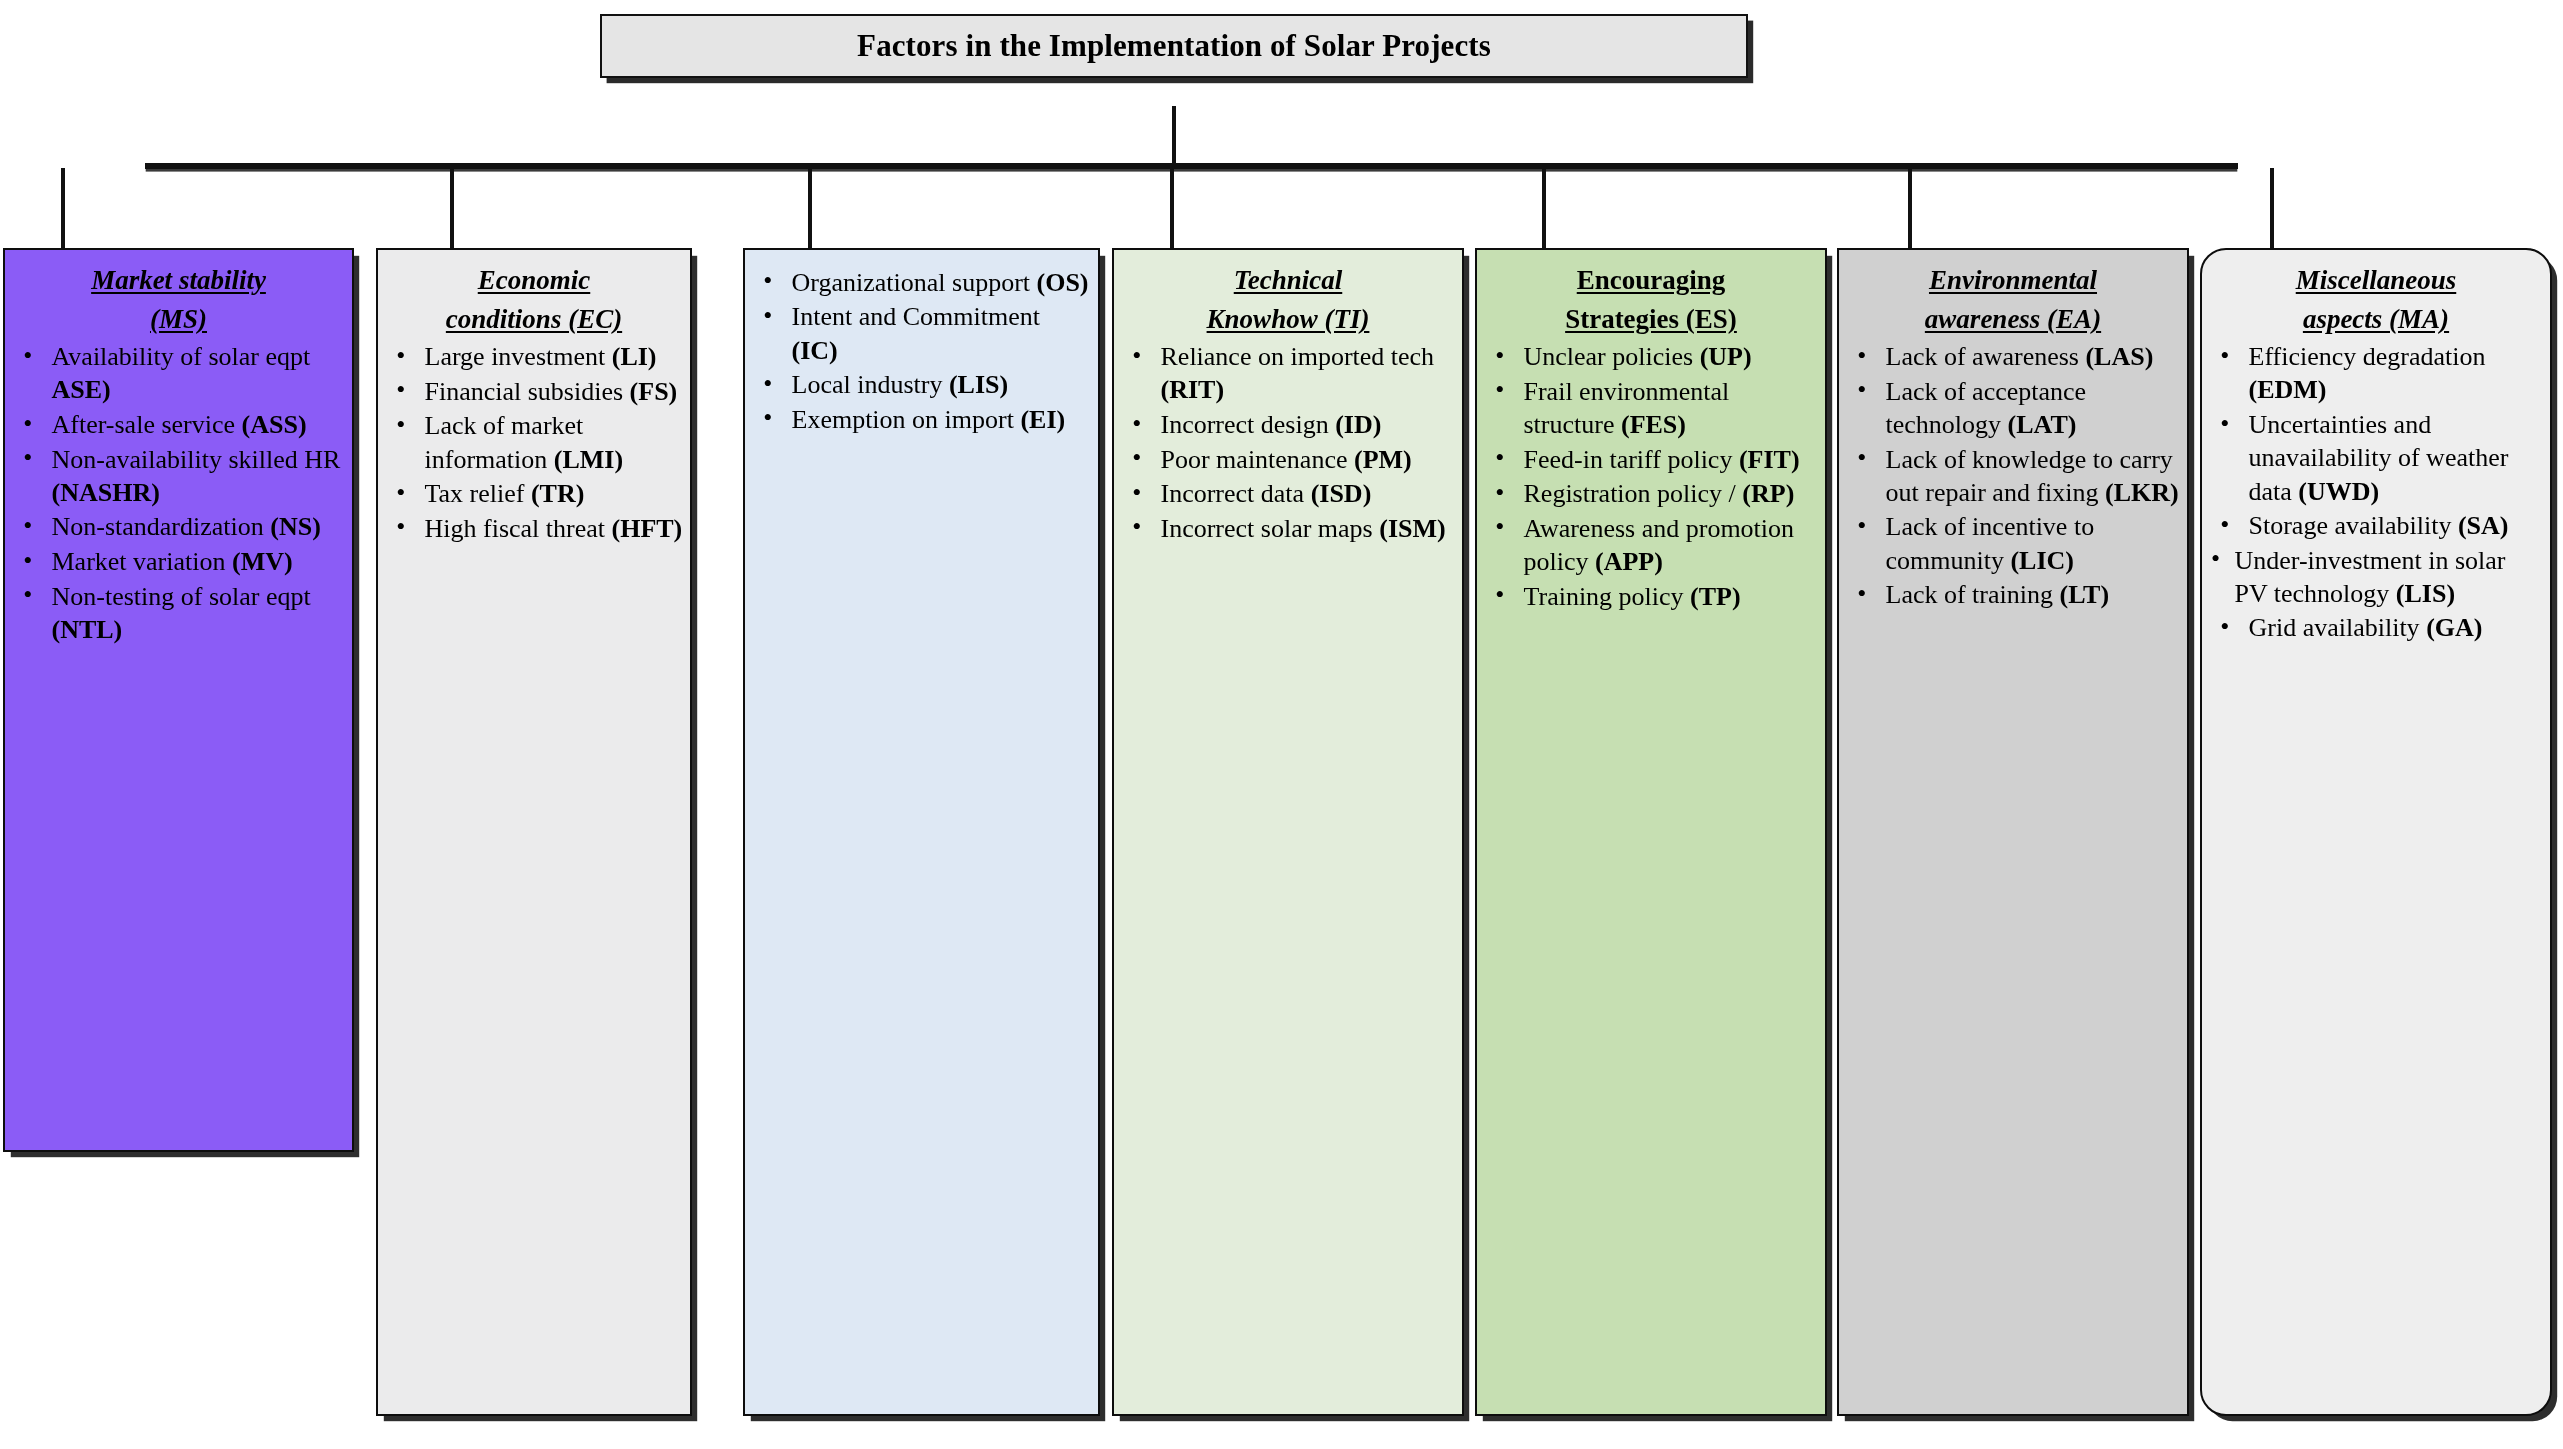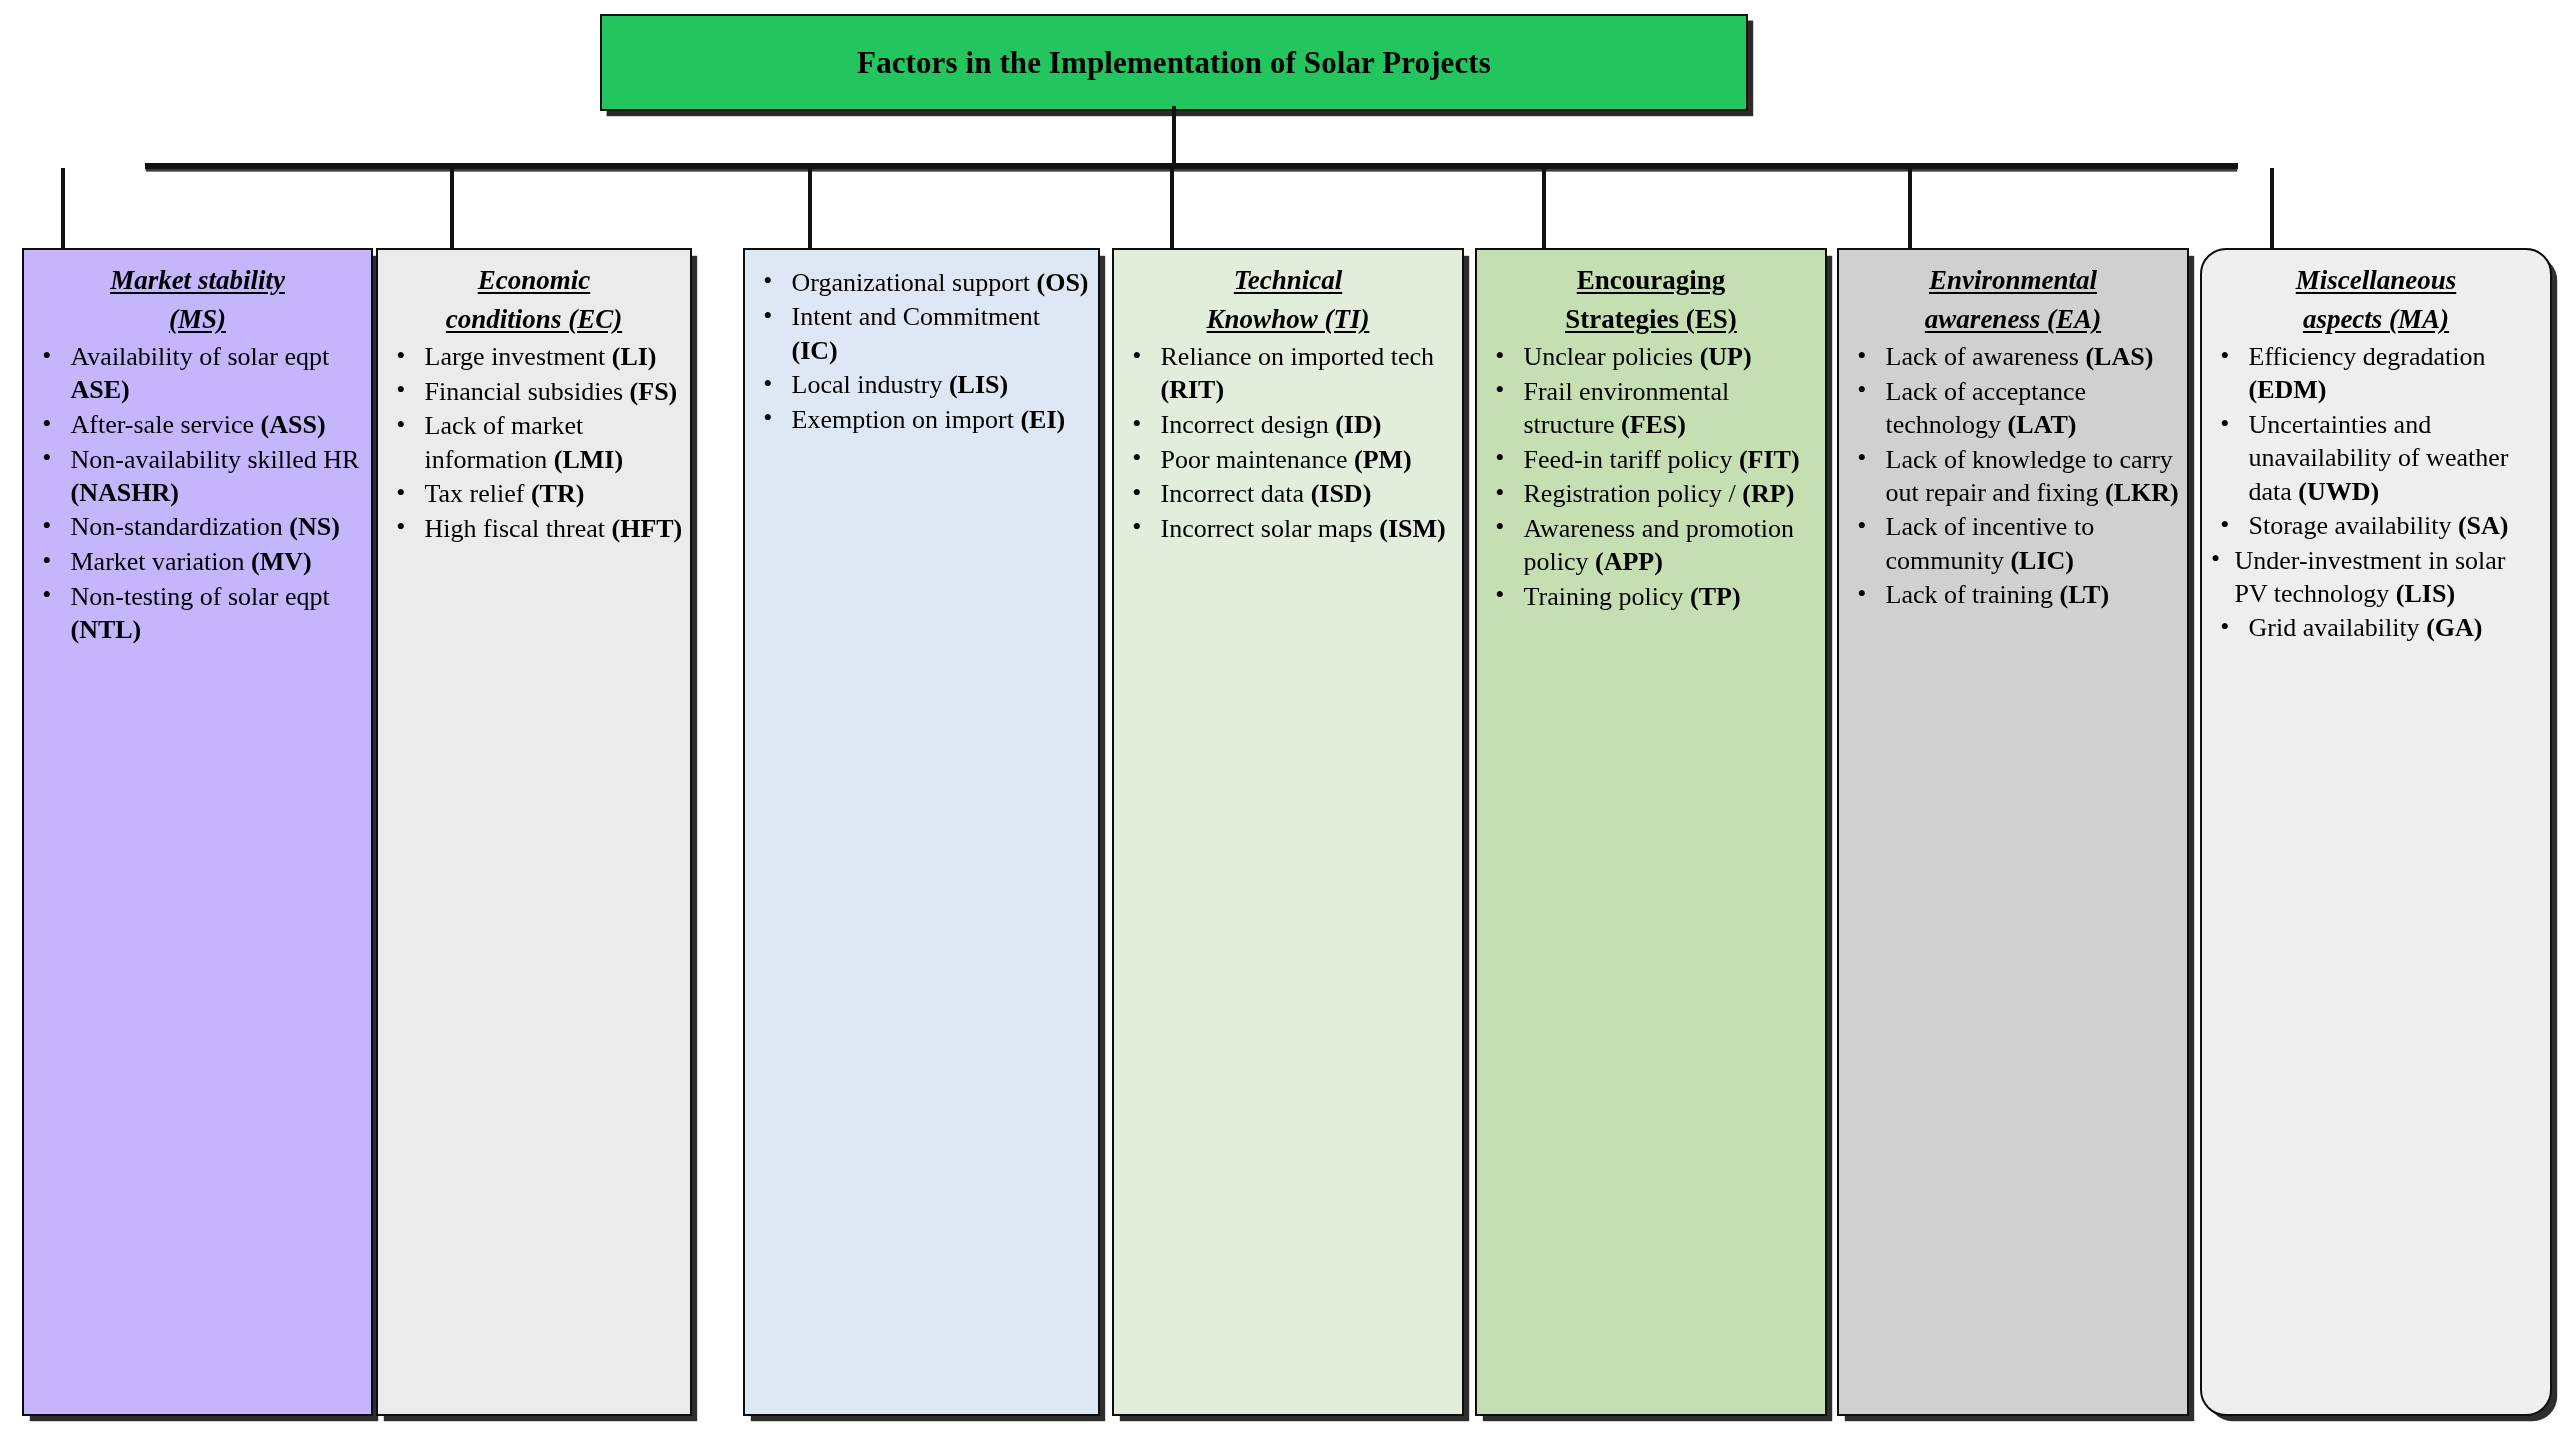--- a/index.html
+++ b/index.html
@@ -5,22 +5,22 @@
   html,body{margin:0;padding:0;background:#ffffff;}
   body{
     width:2563px;height:1449px;
     font-family:"Liberation Serif","DejaVu Serif",serif;
     position:relative;overflow:hidden;
   }
 
   
   #root-box{
     position:absolute;
-    left:600px;top:14.3px;width:1148px;height:97px;
-    background:#22c55e;
+    left:600px;top:14.3px;width:1148px;height:64px;
+    background:#e5e5e5;
     border:2px solid #111;
     box-shadow:5.9px 5.9px 0 -0.7px #2a2a2a;
     display:flex;align-items:center;justify-content:center;
     box-sizing:border-box;
   }
   #root-title{
     font-size:31px;font-weight:bold;color:#000;letter-spacing:0.1px;
     text-align:center;line-height:1.1;
   }
 
@@ -90,21 +90,21 @@
     <div class="drop" style="left: 61px; height: 80px;"></div>
     <div class="drop" style="left: 450px; height: 80px;"></div>
     <div class="drop" style="left: 808px; height: 80px;"></div>
     <div class="drop" style="left: 1170px; height: 80px;"></div>
     <div class="drop" style="left: 1542px; height: 80px;"></div>
     <div class="drop" style="left: 1908px; height: 80px;"></div>
     <div class="drop" style="left: 2270px; height: 80px;"></div>
   </div>
 
 <div id="columns-container">
-    <div class="col" style="left: 22px; width: 351px; height: 1168px; background: #c4b5fd;">
+    <div class="col" style="left: 3px; width: 351px; height: 904px; background: #8b5cf6;">
       <div class="col-head"><span class="hl">Market stability</span><span class="l2"><span class="hl">(MS)</span></span></div>
       <ul class="items">
         <li><span>Availability of solar eqpt </span><b>ASE)</b></li>
         <li><span>After-sale service </span><b>(ASS)</b></li>
         <li><span>Non-availability skilled HR </span><b>(NASHR)</b></li>
         <li><span>Non-standardization </span><b>(NS)</b></li>
         <li><span>Market variation </span><b>(MV)</b></li>
         <li><span>Non-testing of solar eqpt </span><b>(NTL)</b></li>
       </ul>
     </div>

